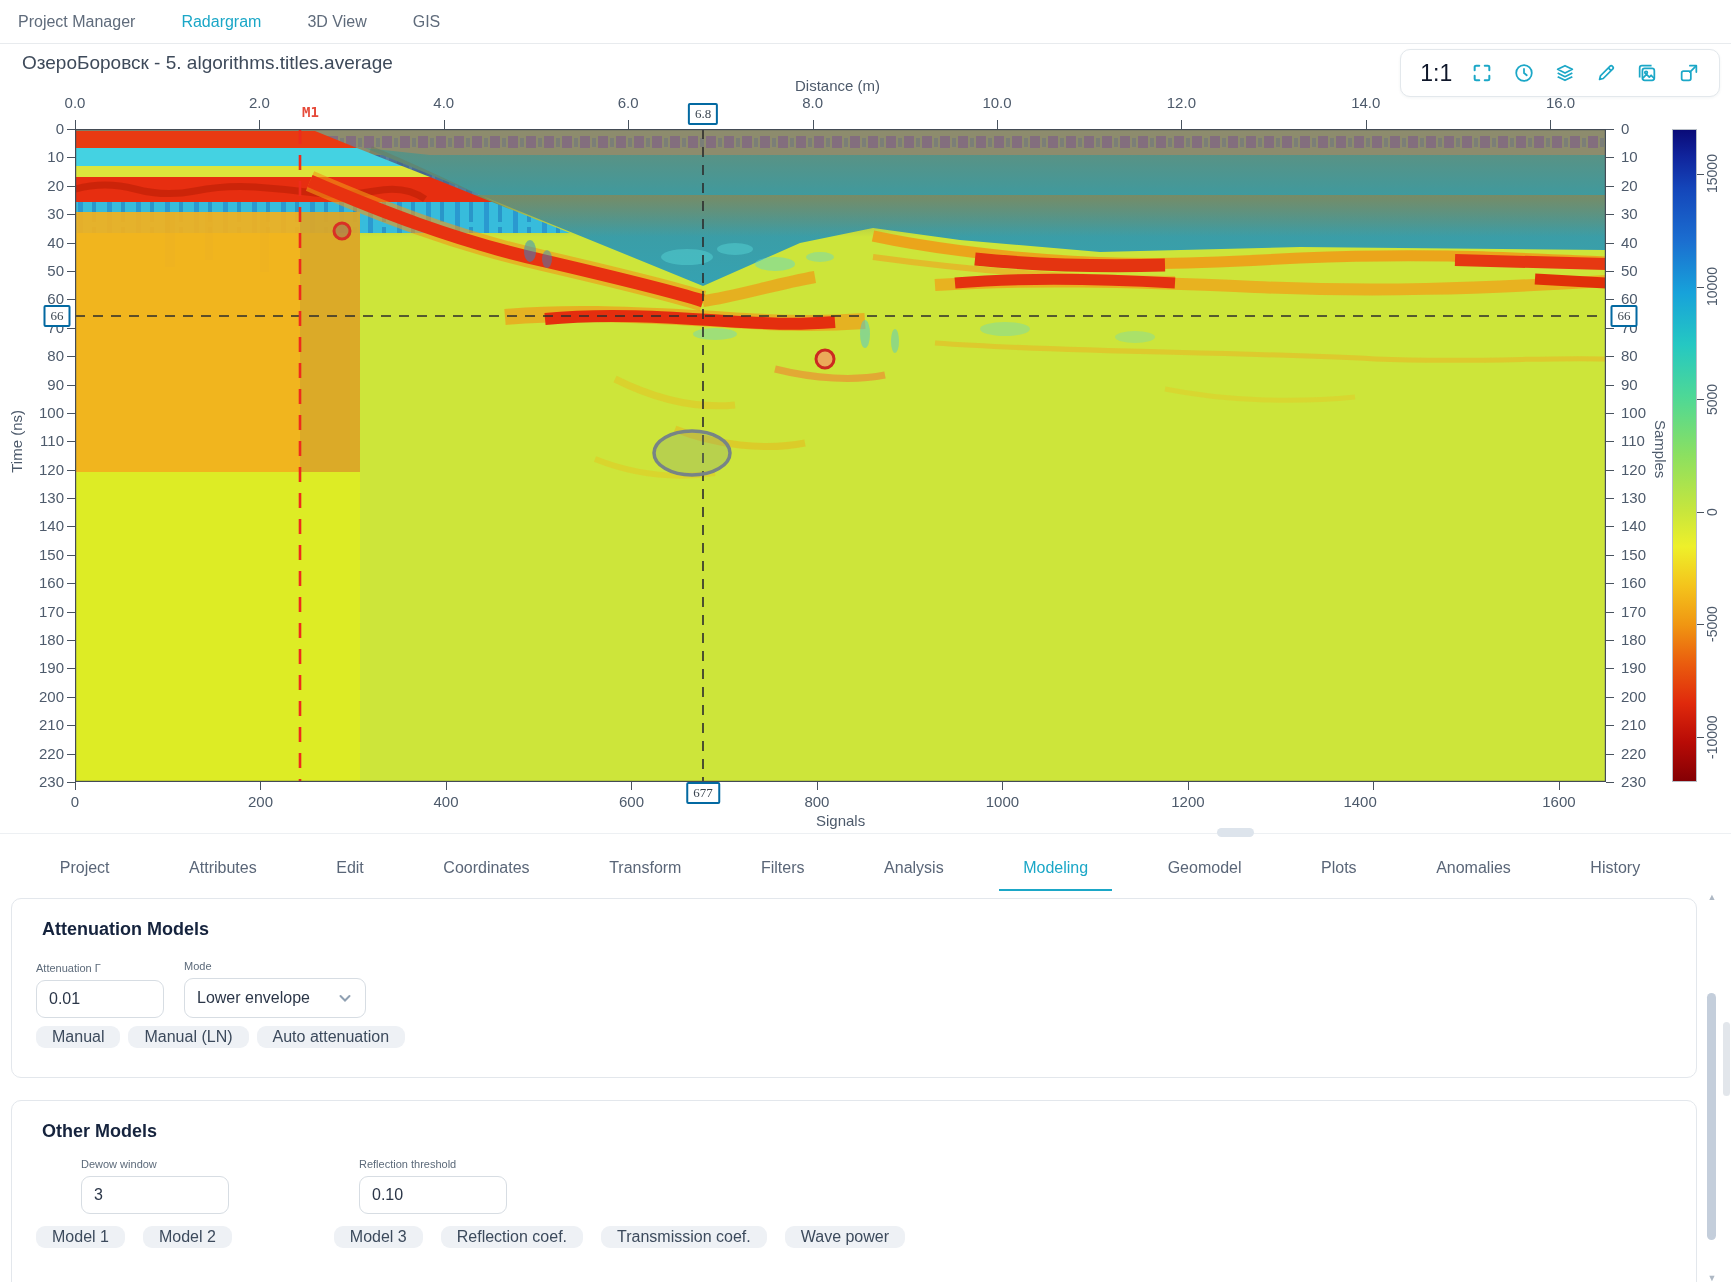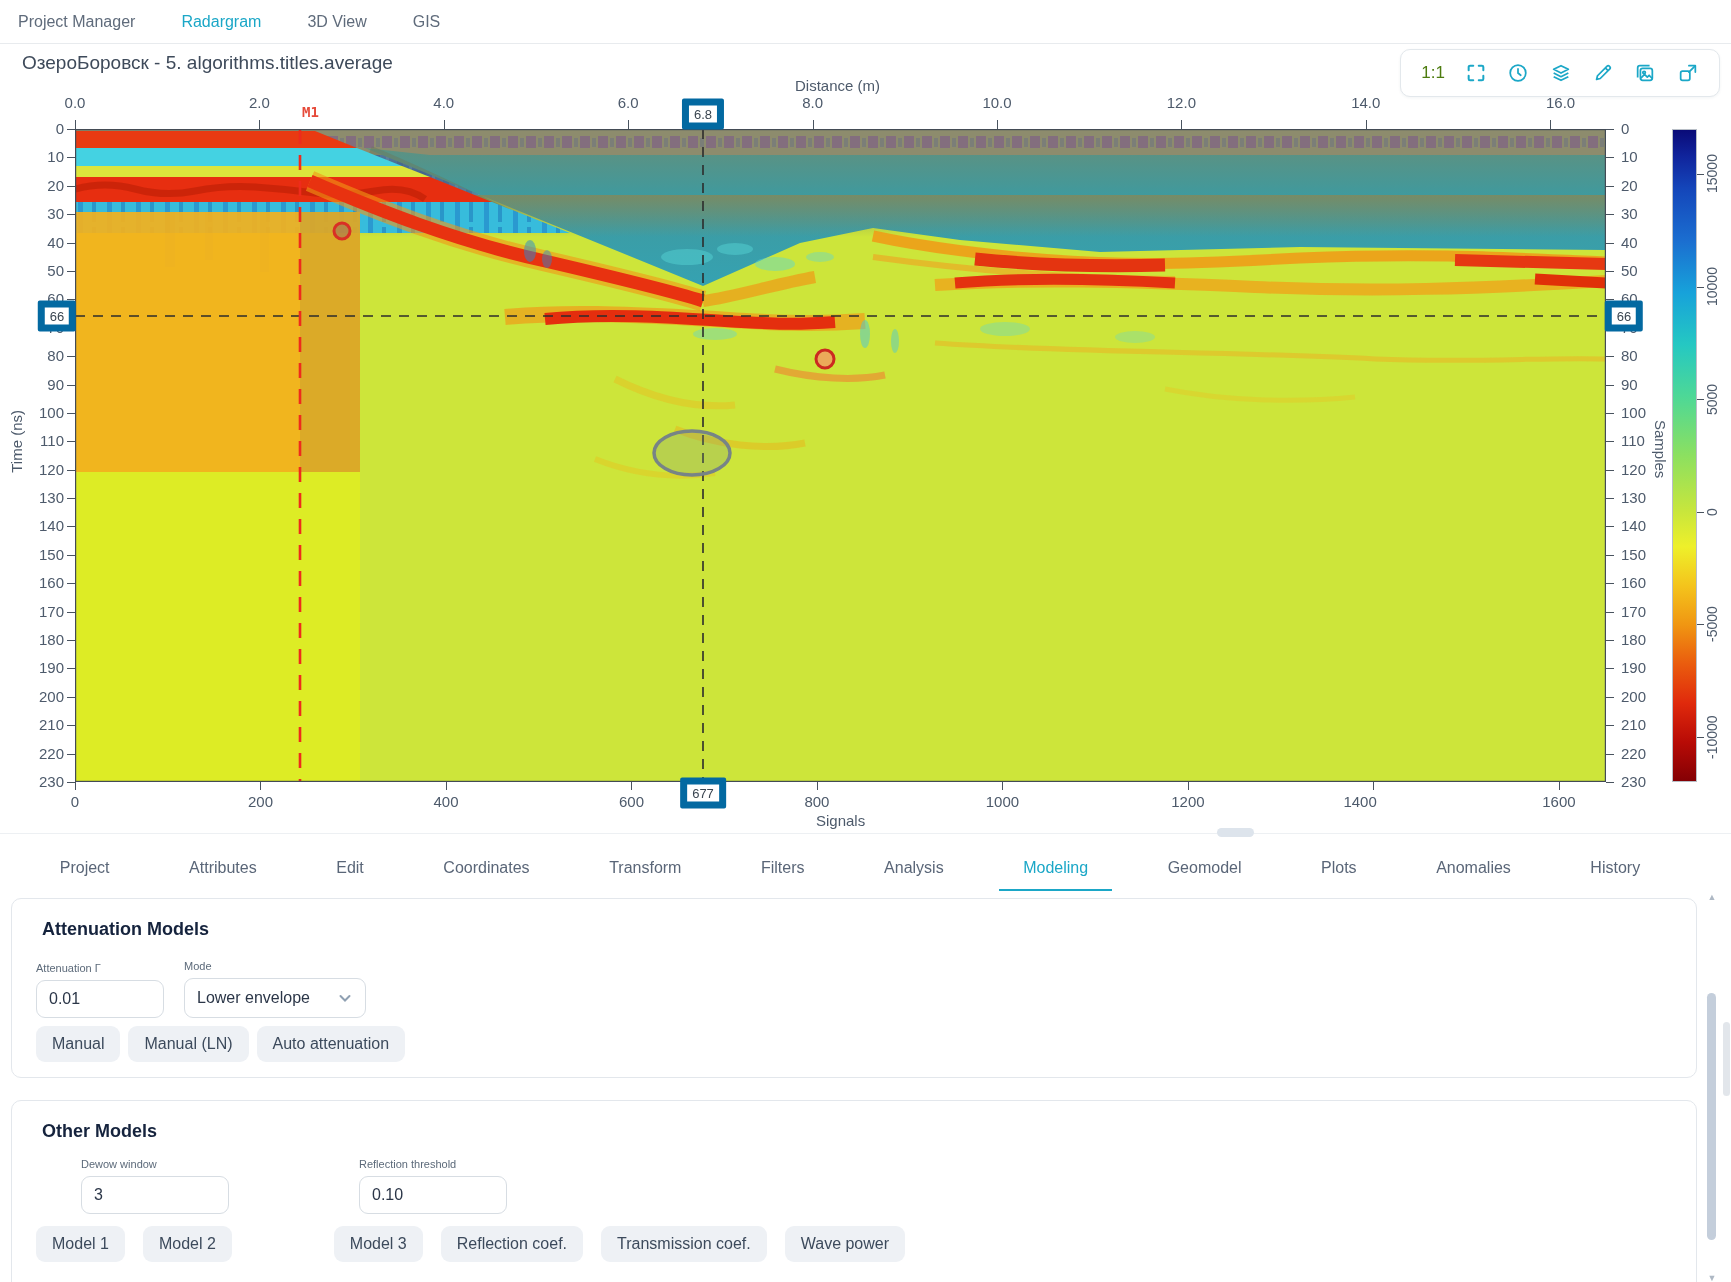--- a/index.html
+++ b/index.html
@@ -7,31 +7,31 @@
   #stage{position:relative;width:1731px;height:1282px;overflow:hidden;background:#fff;}
 
   
   .topnav{position:absolute;left:0;top:0;width:1731px;height:44px;border-bottom:1px solid #e8ebee;display:flex;align-items:center;gap:46px;padding-left:18px;box-sizing:border-box;background:#fff;z-index:30;}
   .navitem{font-size:16px;color:#5f6b7b;cursor:pointer;white-space:nowrap;}
   .navitem.active{color:#1ba7c7;}
 
   
   .plot-title{position:absolute;left:22px;top:52px;font-size:19px;color:#3e4a5a;z-index:5;}
   .toolbar{position:absolute;left:1400px;top:49px;width:318px;height:46px;background:#fff;border:1px solid #e3e8ec;border-radius:10px;box-shadow:0 1px 3px rgba(40,60,80,.06);display:flex;align-items:center;justify-content:space-evenly;z-index:25;}
-  .tb-zoom{color:#4d7c0f;font-size:17px;}
+  .tb-zoom{color:#0f172a;font-size:23px;}
   .tb-icon{width:22px;height:22px;display:block;cursor:pointer;}
 
   
   .tick-label{position:absolute;font-size:15px;color:#4d5a6b;white-space:nowrap;z-index:4;}
   .tick-mark{position:absolute;background:#49535f;z-index:4;}
   .axis-title{position:absolute;font-size:15px;color:#4d5a6b;z-index:4;}
   .vert-down{writing-mode:vertical-rl;}
   .vert-up{writing-mode:vertical-rl;transform:rotate(180deg);}
   .cb-label{position:absolute;font-size:14px;color:#4d5a6b;writing-mode:vertical-rl;transform:rotate(180deg);z-index:4;}
-  .chbox{position:absolute;background:#fff;border:7px solid #0369a1;font-size:13px;color:#3a4550;padding:1px 5px;border-radius:2px;transform:translate(-50%,-50%);z-index:8;}
+  .chbox{position:absolute;background:#fff;border:2px solid #0369a1;font-size:13px;color:#3a4550;padding:1px 5px;border-radius:2px;transform:translate(-50%,-50%);z-index:8;font-family:Liberation Serif, serif;}
   .m1-label{position:absolute;color:#e64a3a;font-size:14px;font-weight:bold;font-family:"DejaVu Sans Mono","Liberation Mono",monospace;z-index:8;}
 
   #radar{position:absolute;left:75px;top:129px;z-index:2;}
   #colorbar{position:absolute;left:1672px;top:129px;width:25px;height:653px;z-index:3;border:1px solid #b8bec6;box-sizing:border-box;
     background:linear-gradient(180deg,#0a0b78 0%,#10249c 4%,#1446ba 9%,#1b6ed0 17%,#17a2da 25%,#25c8c2 33%,#4ed896 41%,#8ce060 50%,#c8e63c 58.6%,#eef02a 64%,#f4c41c 70%,#f09612 76%,#ea5c0e 82%,#e02a0c 88%,#b80b06 94%,#840004 100%);}
 
   
   .divider{position:absolute;left:0;top:833px;width:1731px;height:1px;background:#edf0f3;z-index:5;}
   .drag-pill{position:absolute;left:1217px;top:828px;width:37px;height:9px;border-radius:5px;background:#dde4ec;z-index:6;cursor:ns-resize;}
 
@@ -42,21 +42,21 @@
   .tab.active::after{content:"";position:absolute;left:-18px;right:-18px;bottom:-2px;height:2px;background:#1ba7c7;}
 
   
   .card{position:absolute;left:11px;width:1686px;background:#fff;border:1px solid #e3e7ec;border-radius:10px;box-sizing:border-box;padding:14px 24px;z-index:9;}
   #card-atten{top:898px;height:180px;}
   #card-other{top:1100px;height:220px;}
   .card h3{margin:6px;font-size:18px;color:#15233d;font-weight:bold;}
   .field-label{font-size:11px;color:#5c6a7a;margin-bottom:6px;}
   .text-input{width:128px;height:38px;border:1px solid #d7dde3;border-radius:9px;font-size:16px;color:#2b3648;padding:0 12px;box-sizing:border-box;font-family:inherit;background:#fff;}
   .select-box{width:182px;height:40px;border:1px solid #d7dde3;border-radius:9px;background:#fff;display:flex;align-items:center;justify-content:space-between;padding:0 12px;box-sizing:border-box;font-size:16px;color:#2b3648;cursor:pointer;}
-  .btn{background:#eef1f5;border:none;border-radius:9px;font-size:16px;color:#3c4a5c;padding:9px 16px;cursor:pointer;font-family:inherit;white-space:nowrap;}
+  .btn{background:#eef1f5;border:none;border-radius:9px;font-size:16px;color:#3c4a5c;padding:2px 16px;cursor:pointer;font-family:inherit;white-space:nowrap;}
   .btn-row{display:flex;gap:14px;margin-top:8px;align-items:center;}
   .fields-row{display:flex;gap:20px;margin-top:20px;align-items:flex-end;}
 
   
   .vscroll{position:absolute;left:1706px;top:893px;width:12px;height:389px;z-index:12;}
   .vscroll .arrow{position:absolute;left:1px;width:10px;height:8px;color:#aeb8c4;font-size:9px;line-height:8px;text-align:center;}
   .vscroll .thumb{position:absolute;left:1px;top:100px;width:9px;height:247px;border-radius:5px;background:#c4cedb;cursor:pointer;}
   .page-scroll{position:absolute;left:1723px;top:1022px;width:7px;height:74px;border-radius:4px;background:#e2e6eb;z-index:12;}
 </style>
 </head>

